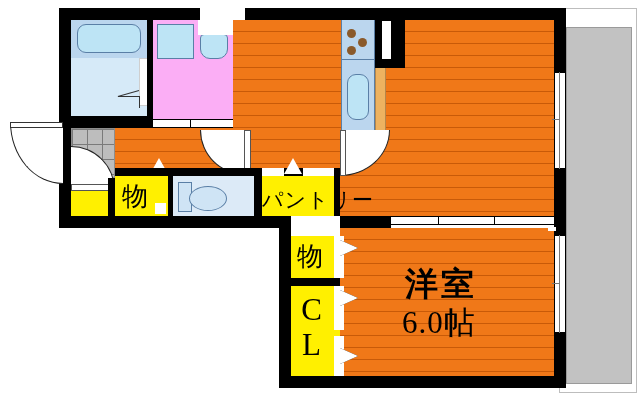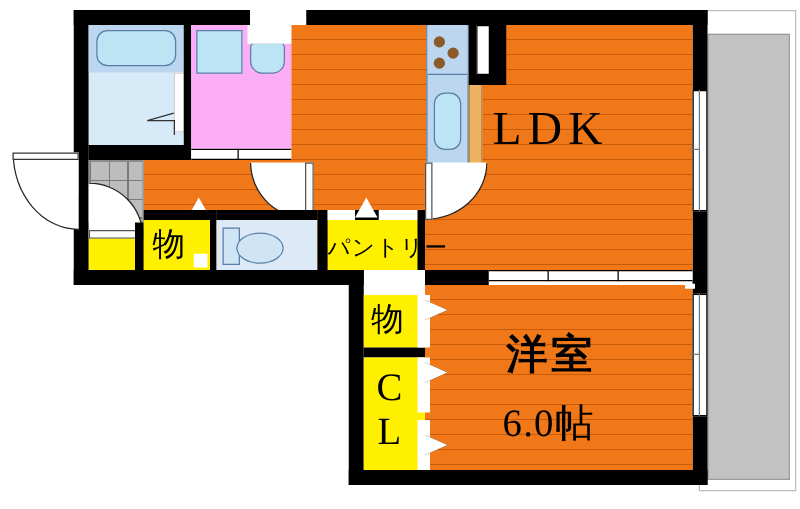--- a/index.html
+++ b/index.html
@@ -56,21 +56,21 @@
     line-height: 1;
     white-space: nowrap;
     letter-spacing: 1px;
   }
   .lbl-ldk   { font-size: 38px; font-weight: 400; letter-spacing: 5px; }
   .lbl-ldk-n { font-size: 33px; font-weight: 400; letter-spacing: 1px; }
   .lbl-room  { font-size: 33px; font-weight: 700; letter-spacing: 3px; }
   .lbl-room-n{ font-size: 31px; font-weight: 400; letter-spacing: 1px; }
   .lbl-mono  { font-size: 26px; font-family: "DejaVu Sans", sans-serif; font-weight: 400;}
   .lbl-cl    { font-size: 31px; font-weight: 400; }
-  .lbl-pantry{ font-size: 18px; font-family: "DejaVu Sans", sans-serif; }
+  .lbl-pantry{ font-size: 21px; font-family: "DejaVu Sans", sans-serif; }
 
   
   .watermark {
     position: absolute;
     left: 160px;
     top: 186px;
     font-size: 34px;
     font-family: "DejaVu Sans", sans-serif;
     color: rgba(215,215,215,0.80);
     white-space: nowrap;
@@ -137,21 +137,20 @@
   <div class="abs wall" style="left:59px; top:216px; width:232px; height:12px;"></div>
 
   <div class="abs wall" style="left:279px; top:216px; width:12px; height:172px;"></div>
 
   <div class="abs wall" style="left:279px; top:376px; width:287px; height:12px;"></div>
 
   <div class="abs wall" style="left:554px; top:8px; width:12px; height:380px;"></div>
 
   <div class="abs planks" style="left:233px; top:20px; width:321px; height:196px;"></div>
 
-  <div class="lbl lbl-ldk" style="left:394px; top:84px;">LDK</div>
 
   <div class="abs" style="left:341px; top:20px; width:34px; height:113px; background:#BBD6EE; border:1px solid #5a7fa6;"></div>
 
   <div class="abs" style="left:342px; top:20px; width:32px; height:40px; background:#BBD6EE; border-bottom:1px solid #5a7fa6;">
     <div class="burner" style="left:5px; top:9px; width:9px; height:9px;"></div>
     <div class="burner" style="left:16px; top:18px; width:9px; height:9px;"></div>
     <div class="burner" style="left:5px; top:26px; width:9px; height:9px;"></div>
   </div>
 
   <div class="abs fx rrect" style="left:347px; top:74px; width:22px; height:46px; background:#BDE4F5;"></div>
@@ -235,21 +234,21 @@
   <div class="abs white" style="left:340px; top:130px; width:6px; height:46px; border:1px solid #555;"></div>
 
   <div class="abs planks" style="left:340px; top:228px; width:214px; height:148px;"></div>
 
   <div class="abs slider" style="left:391px; top:216px; width:163px; height:9px;"></div>
   <div class="abs tick" style="left:438px; top:216px; width:1px; height:9px;"></div>
   <div class="abs tick" style="left:494px; top:216px; width:1px; height:9px;"></div>
   <div class="abs wall" style="left:340px; top:216px; width:51px; height:12px;"></div>
 
   <div class="lbl lbl-room" style="left:405px; top:268px;">洋室</div>
-  <div class="lbl lbl-room-n" style="left:402px; top:323px;">6.0帖</div>
+  <div class="lbl lbl-room-n" style="left:402px; top:307px;">6.0帖</div>
 
   <div class="abs yellow" style="left:291px; top:236px; width:49px; height:42px;"></div>
   <div class="lbl lbl-mono" style="left:297px; top:243px;">物</div>
   <div class="abs wall" style="left:291px; top:278px; width:49px; height:8px;"></div>
 
   <div class="abs yellow" style="left:291px; top:286px; width:49px; height:90px;"></div>
   <div class="lbl lbl-cl" style="left:296px; top:292px; letter-spacing:0; writing-mode:vertical-rl; text-orientation:upright;">CL</div>
 
   <div class="abs white" style="left:334px; top:236px; width:10px; height:42px;"></div>
   <div class="abs tri" style="left:340px; top:240px;"></div>

